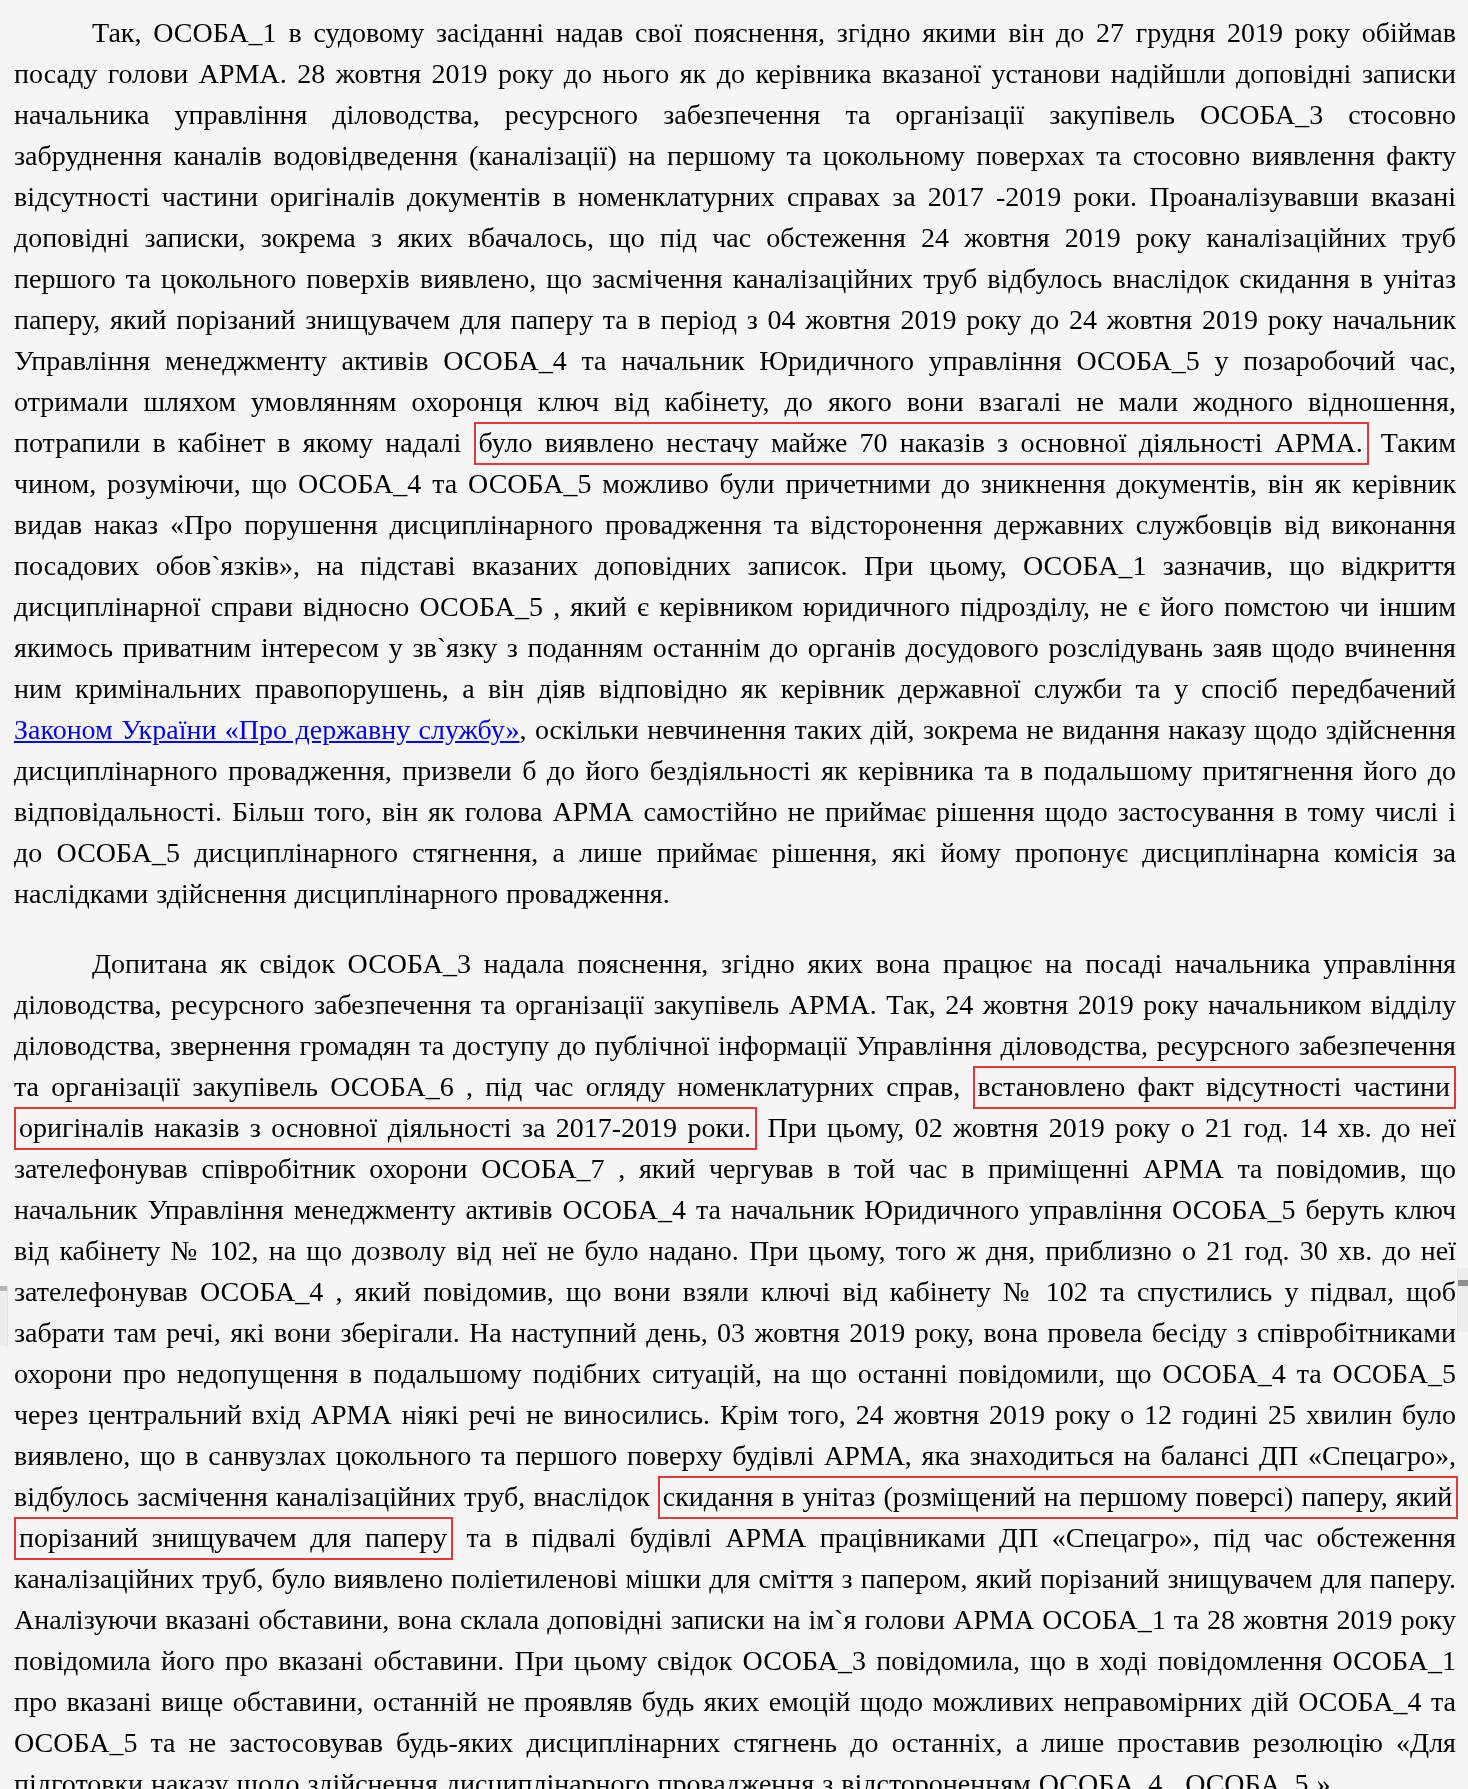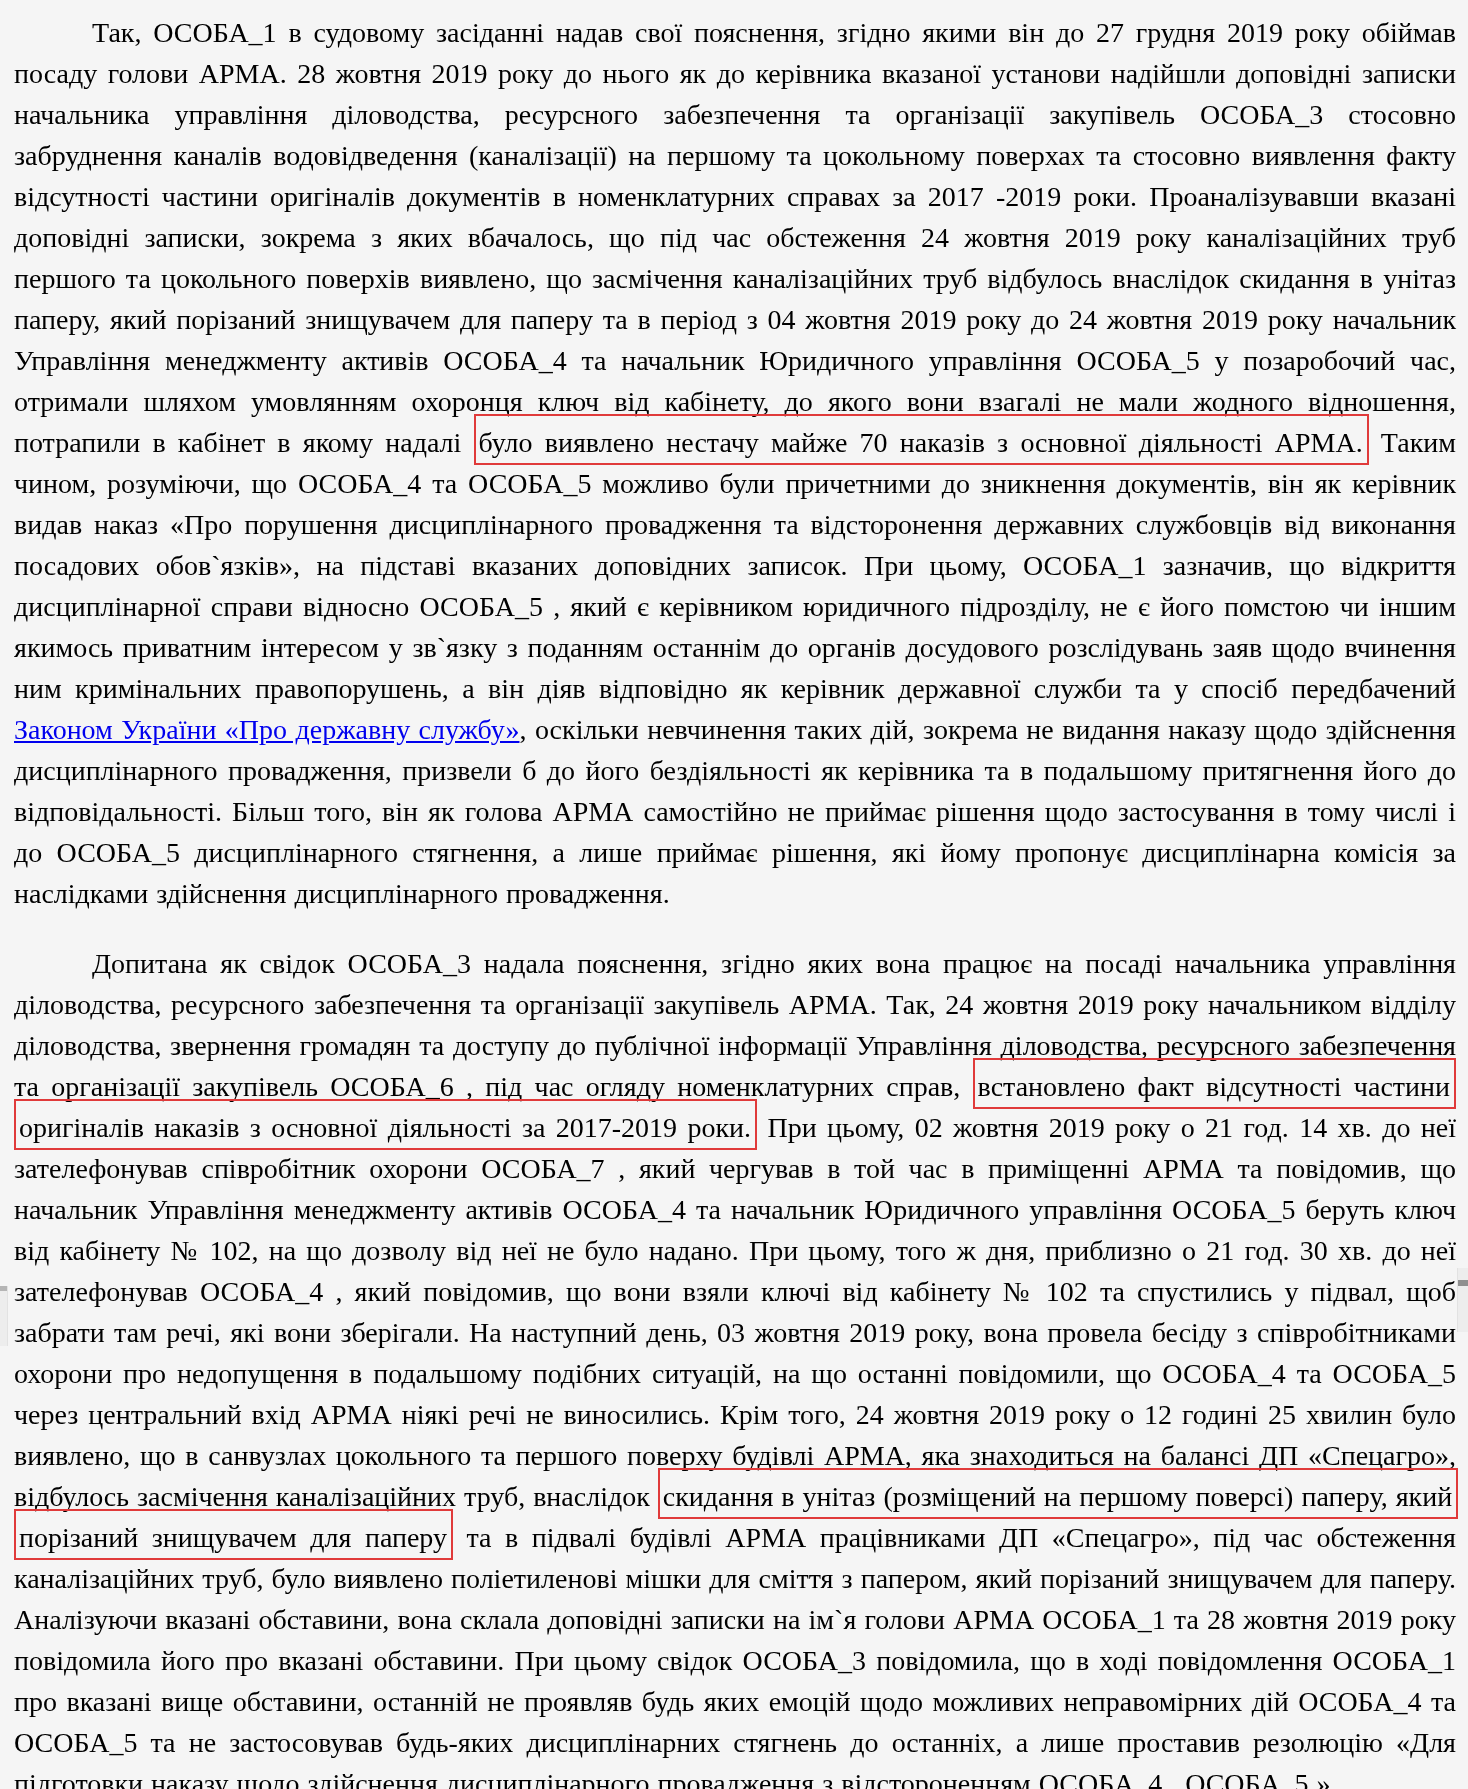--- a/index.html
+++ b/index.html
@@ -24,21 +24,21 @@
     margin: 0 0 29px 0;
     font-size: 28px;
     line-height: 41px;
     text-align: justify;
     text-indent: 78px;
     word-spacing: 1px;
   }
   .seg-text { color: #000000; margin-top: 45px; }
   .seg-redbox {
     border: 2px solid var(--redbox-color, #e03a3a);
-    padding: 11px 4px 5px 3px;
+    padding: 3px 4px 5px 3px;
     box-decoration-break: clone;
     -webkit-box-decoration-break: clone;
   }
   a.seg-link {
     color: var(--link-color, #0000ee);
     cursor: pointer;
   }
   
   .scroll-frag {
     position: absolute;

